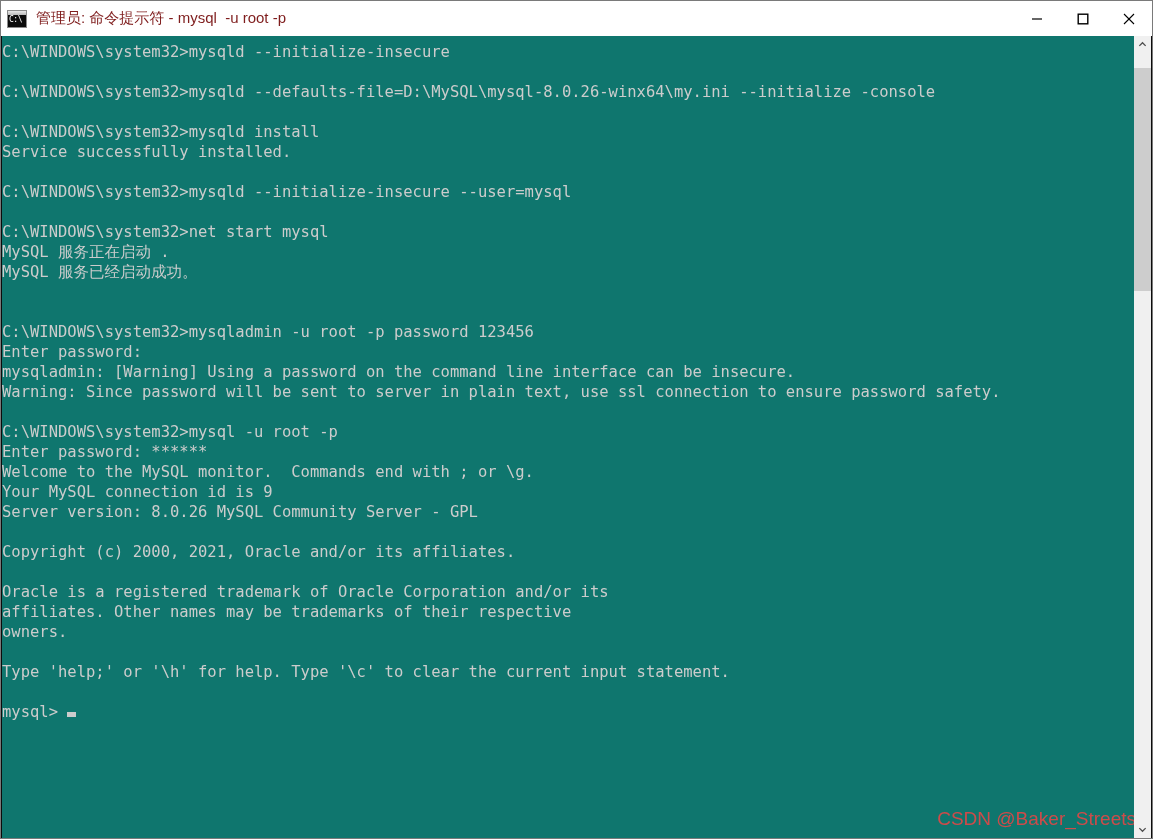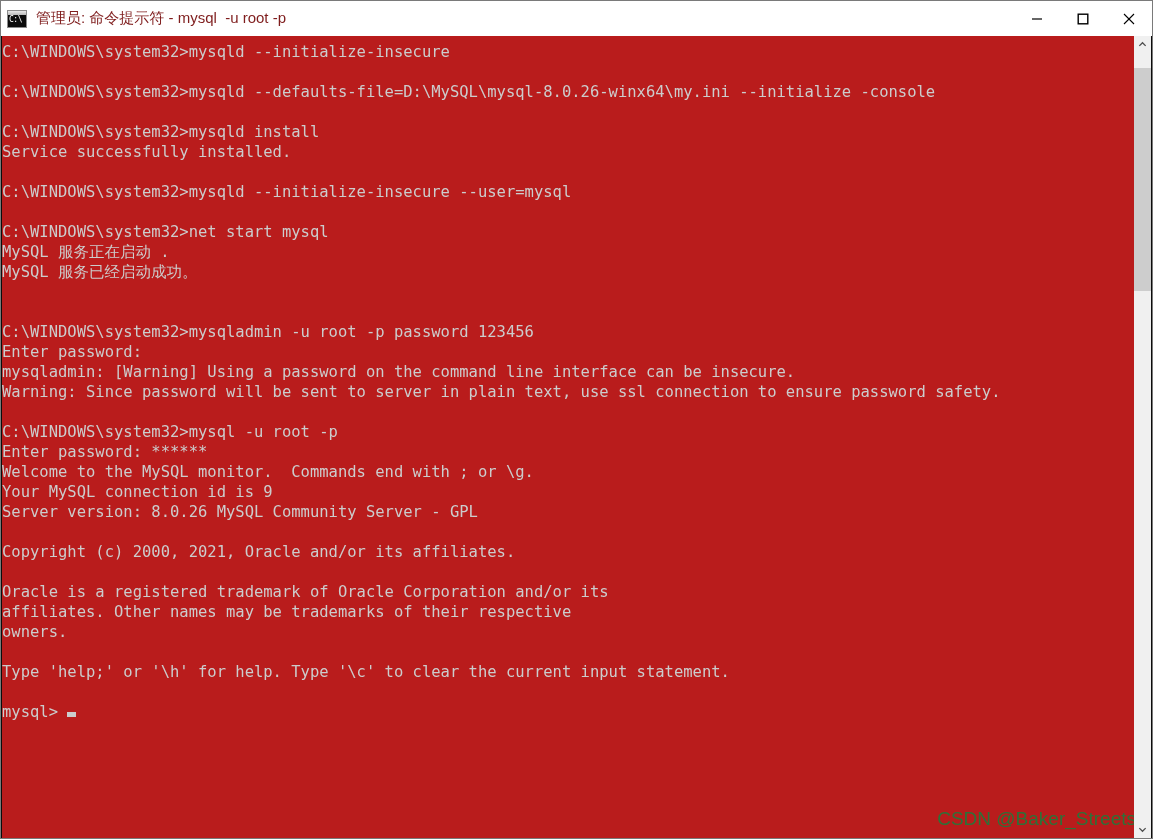--- a/index.html
+++ b/index.html
@@ -94,21 +94,21 @@
   }
   .win-btn svg { display: block; }
 
   
   .console {
     position: absolute;
     left: 1px;
     top: 35px;
     width: 1134px;
     height: 802px;
-    background: #b91c1c;
+    background: #0f766e;
     overflow: hidden;
   }
   .term {
     position: absolute;
     left: 0;
     top: 6px;
     width: 1134px;
     font-family: "DejaVu Sans Mono", monospace;
     font-size: 15.5px;
     line-height: 20px;
@@ -131,21 +131,21 @@
     top: 0px;
   }
 
   
   .watermark {
     position: absolute;
     right: 16px;
     bottom: 8px;
     font-family: "Liberation Sans", sans-serif;
     font-size: 19px;
-    color: #15803d;
+    color: #ef4444;
     opacity: 0.85;
     white-space: pre;
   }
 
   
   .scrollbar {
     position: absolute;
     right: 1px;
     top: 35px;
     width: 17px;

